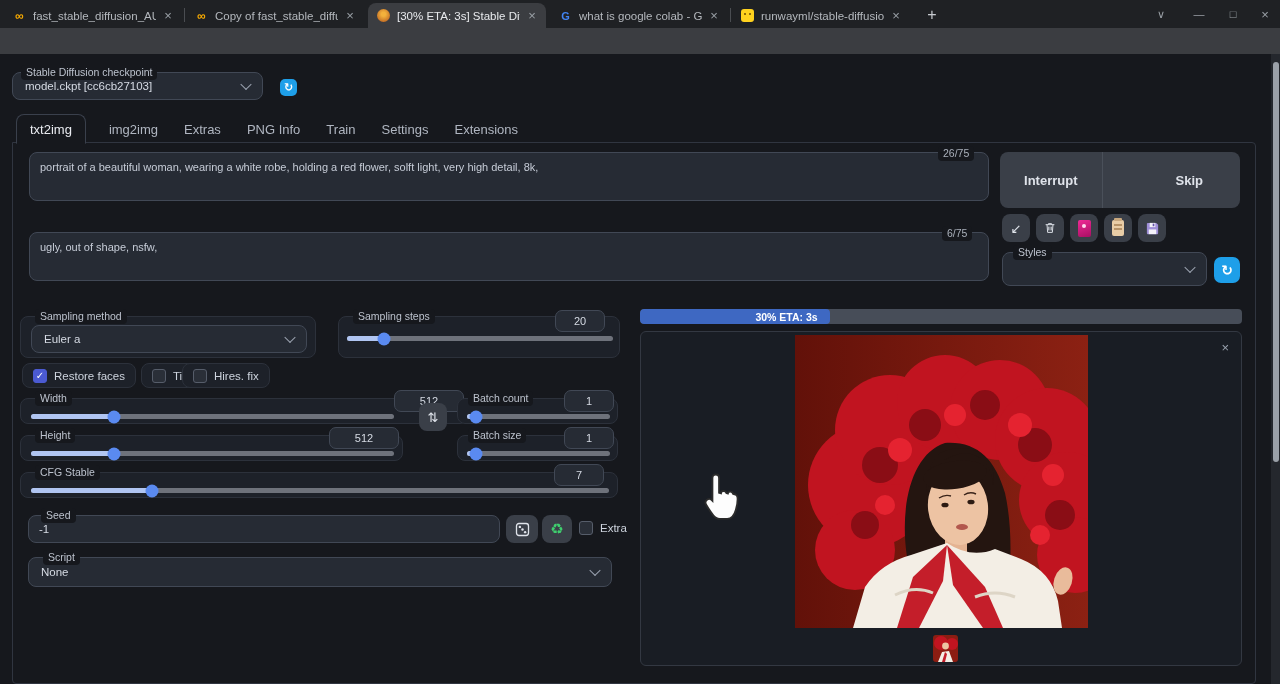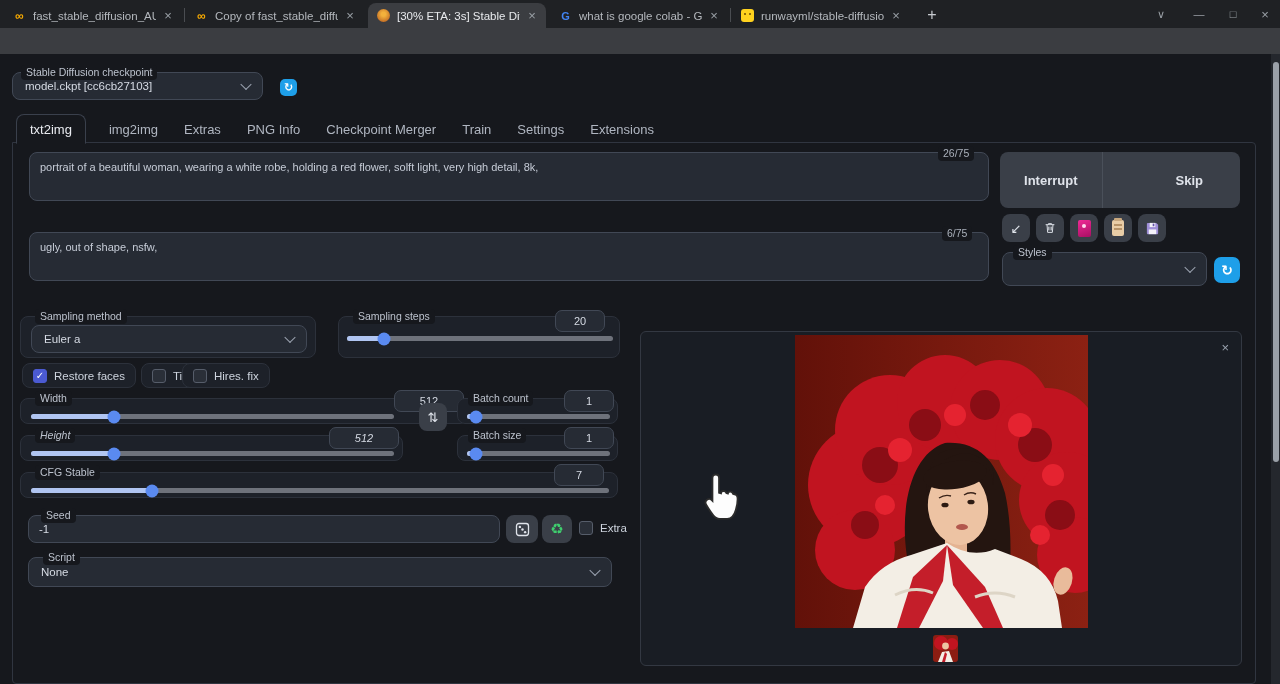--- a/index.html
+++ b/index.html
@@ -159,21 +159,20 @@
     <span class="val">model.ckpt [cc6cb27103]</span>
     <span class="chev"></span>
   </div>
   <div class="bluebtn" style="left:280px;top:25px;width:17px;height:17px;font-size:11px;">↻</div>
 
   <div class="abs navtabs" style="top:61px;left:16px;">
     <div class="ntab active">txt2img</div>
     <div class="ntab" style="margin-left:10px;">img2img</div>
     <div class="ntab">Extras</div>
     <div class="ntab">PNG Info</div>
-    <div class="ntab">Checkpoint Merger</div>
     <div class="ntab">Train</div>
     <div class="ntab">Settings</div>
     <div class="ntab">Extensions</div>
   </div>
   <div class="abs panel" style="top:88px;"></div>
 
   <textarea class="ta" style="left: 29px; top: 98px; width: 960px; height: 49px;">portrait of a beautiful woman, wearing a white robe, holding a red flower, solft light, very high detail, 8k,</textarea>
   <span class="counter" style="left:938px;top:92px;">26/75</span>
 
   <textarea class="ta" style="left: 29px; top: 178px; width: 960px; height: 49px;">ugly, out of shape, nsfw,</textarea>
@@ -249,21 +248,21 @@
   </div>
 
   <div class="blk" style="left:20px;top:344px;width:448px;height:26px;">
     <span class="legend" style="left:14px;">Width</span>
     <div class="numbox" style="right:3px;top:-9px;width:70px;height:22px;">512</div>
     <div class="slider" style="left:10px;top:15px;width:363px;">
       <div class="sfill" style="width: 23%;"></div>
       <div class="sthumb" style="left: 23%;"></div>
     </div>
   </div>
-  <div class="blk" style="left:20px;top:381px;width:383px;height:26px;font-style:italic;">
+  <div class="blk" style="left:20px;top:381px;width:383px;height:26px;">
     <span class="legend" style="left:14px;">Height</span>
     <div class="numbox" style="right:3px;top:-9px;width:70px;height:22px;">512</div>
     <div class="slider" style="left:10px;top:15px;width:363px;">
       <div class="sfill" style="width: 23%;"></div>
       <div class="sthumb" style="left: 23%;"></div>
     </div>
   </div>
   <div class="graybtn" style="left:419px;top:349px;width:28px;height:28px;font-size:13px;">⇅</div>
 
   <div class="blk" style="left:457px;top:344px;width:161px;height:26px;">
@@ -309,20 +308,25 @@
     <span class="cb"></span>
     <span style="font-size:11.5px;color:#cdd3dd;">Extra</span>
   </div>
 
   <div class="fieldset" style="left:28px;top:503px;width:584px;height:30px;">
     <span class="legend" style="left:14px;">Script</span>
     <span class="val">None</span>
     <span class="chev"></span>
   </div>
 
+  <div class="abs progress" style="top:255px;">
+    <div class="pfill" style="width: 31.5%;">
+      <span>30% ETA: 3s</span>
+    </div>
+  </div>
 
   <div class="abs gallery" style="top:277px;">
     <span style="position:absolute;right:12px;top:8px;color:#9aa2af;font-size:13px;">×</span>
     <svg style="position:absolute;left:154px;top:3px;" width="293" height="293" viewBox="0 0 293 293">
       <defs>
         <linearGradient id="bgred" x1="0" y1="0" x2="1" y2="0">
           <stop offset="0" stop-color="#621109"></stop>
             <stop offset="1" stop-color="#8c2113"></stop>
         </linearGradient>
       </defs>

